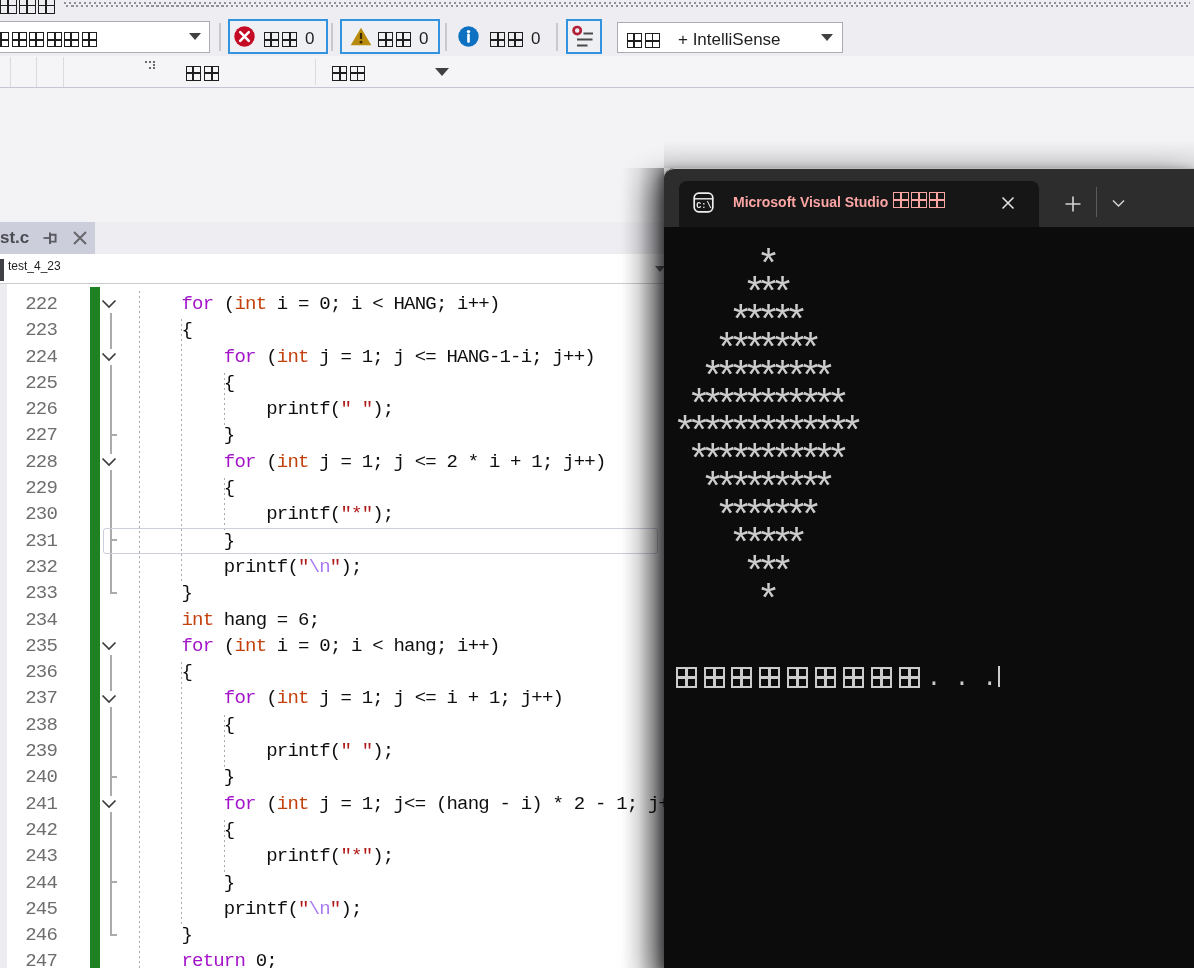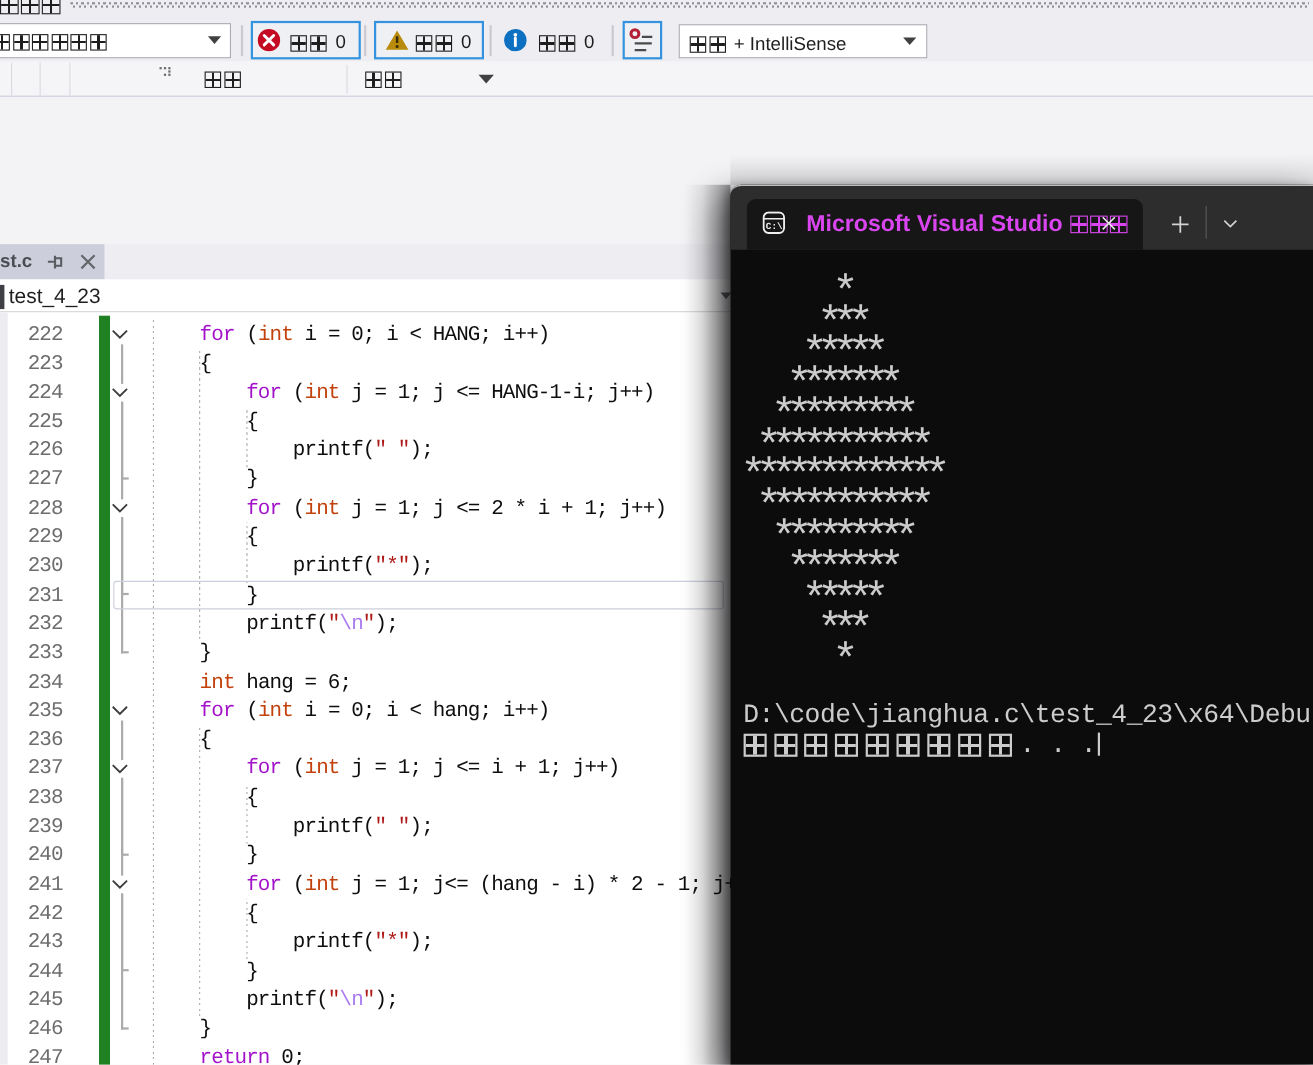--- a/index.html
+++ b/index.html
@@ -61,21 +61,21 @@
 
 <div class="abs" style="left:566px;top:19px;width:36px;height:35px;background:#EFF0F4;border:2px solid #3393DF;box-sizing:border-box"></div>
 <svg class="abs" style="left:571px;top:25px" width="26" height="24" viewBox="0 0 26 24">
       <circle cx="6.2" cy="5.6" r="3.6" fill="none" stroke="#B32036" stroke-width="2.7"></circle>
       <path d="M12.5 8.5 L22 8.5" stroke="#4a4a4a" stroke-width="2"></path>
       <path d="M6 14.5 L21.5 14.5" stroke="#4a4a4a" stroke-width="2"></path>
       <path d="M6 20.5 L16.5 20.5" stroke="#4a4a4a" stroke-width="2"></path>
     </svg>
 
 <div class="ddown" style="left:617px;top:22px;width:226px;height:31px"></div>
-<div class="abs" style="left:627px;top:30px;color:#1e1e1e"><span class="cj"></span><span class="cj"></span><span style="font-size:17px;vertical-align:middle;margin-left:5px">+ IntelliSense</span></div>
+<div class="abs" style="left:627px;top:30px;color:#1e1e1e"><span class="cj"></span><span class="cj"></span><span style="font-size:17px;vertical-align:middle;margin-left:16px">+ IntelliSense</span></div>
 <div class="arr" style="left:821px;top:34px;border-left-width:6.5px;border-right-width:6.5px;border-top-width:7.5px"></div>
 
 <div class="abs" style="left:0;top:56px;width:1194px;height:32px;background:#F5F5F7;border-bottom:1px solid #C5C5D8;box-sizing:border-box"></div>
 <div class="abs" style="left:10px;top:57px;width:1px;height:30px;background:#DADAE0"></div>
 <div class="abs" style="left:36px;top:57px;width:1px;height:30px;background:#DADAE0"></div>
 <div class="abs" style="left:63px;top:57px;width:1px;height:30px;background:#DADAE0"></div>
 <div class="abs" style="left:145px;top:61px;width:2px;height:2px;background:#6a6a70;box-shadow:4px 0 #6a6a70,8px 0 #6a6a70,8px 3px #6a6a70,4px 6px #6a6a70,8px 6px #6a6a70"></div>
 <div class="abs" style="left:186px;top:64px;color:#1e1e1e"><span class="cj"></span><span class="cj"></span></div>
 <div class="abs" style="left:315px;top:59px;width:1px;height:26px;background:#DADAE0"></div>
 <div class="abs" style="left:332px;top:64px;color:#1e1e1e"><span class="cj"></span><span class="cj"></span></div>
@@ -90,21 +90,21 @@
       <path d="M0.5 7 L6 7" stroke="#5B5B62" stroke-width="1.8"></path>
       <path d="M7 1.5 L7 13" stroke="#5B5B62" stroke-width="2"></path>
       <path d="M7 3.8 H12.6 V10.6 H7" stroke="#5B5B62" stroke-width="1.9" fill="none"></path>
     </svg>
 <svg class="abs" style="left:72px;top:230px" width="16" height="16" viewBox="0 0 16 16">
       <path d="M2 2 L14 14 M14 2 L2 14" stroke="#66666C" stroke-width="2"></path>
     </svg>
 
 <div class="abs" style="left:0;top:254px;width:1194px;height:30px;background:#fff;border-bottom:1px solid #CCCCD0;box-sizing:border-box"></div>
 <div class="abs" style="left:0;top:259px;width:4px;height:22px;background:#3F3F46"></div>
-<div class="abs" style="left:8px;top:259px;font-size:19px;color:#1E1E1E">test_4_23</div>
+<div class="abs" style="left:8px;top:259px;font-size:12px;color:#1E1E1E">test_4_23</div>
 <div class="arr" style="left:655px;top:266px;border-left-width:5.5px;border-right-width:5.5px;border-top-width:6.5px;border-top-color:#6A6A70"></div>
 
 <div class="abs" style="left:0;top:284px;width:1194px;height:684px;background:#fff"></div>
 <div class="abs" style="left:0;top:284px;width:7px;height:684px;background:#EDEDF1"></div>
 <div class="abs" style="left:90px;top:287px;width:10px;height:681px;background:#1F8122"></div>
 <pre class="abs" id="lnums" style="left:0;top:291px;width:57px;margin:0;text-align:right;font-family:'Liberation Mono',monospace;font-size:19px;letter-spacing:-0.8px;line-height:26.3px;color:#6E6E6E">222
 223
 224
 225
 226
@@ -196,21 +196,21 @@
 
 <div class="abs" id="cwin" style="left:664px;top:168px;width:531px;height:800px;background:#0C0C0C;border-radius:10px 0 0 0;box-shadow:-14px 10px 30px rgba(0,0,0,.45),-4px 2px 9px rgba(0,0,0,.32)">
  <div class="abs" style="left:0;top:0;width:531px;height:59px;background:#2D2D2D;border-radius:10px 0 0 0;border-top:1px solid #BDBDBD;box-sizing:border-box"></div>
  <div class="abs" style="left:15px;top:13px;width:360px;height:46px;background:#161616;border-radius:8px 8px 0 0"></div>
  <svg class="abs" style="left:29px;top:24px" width="21" height="21" viewBox="0 0 21 21">
         <rect x="1.2" y="1.2" width="18.6" height="18.6" rx="4.5" fill="none" stroke="#efefef" stroke-width="1.7"></rect>
         <path d="M1.5 6.8 L19.5 6.8" stroke="#efefef" stroke-width="1.4"></path>
         <text x="3.2" y="15.8" font-family="Liberation Mono,monospace" font-size="8.5" font-weight="bold" fill="#efefef">C:\</text>
       </svg>
  <div class="abs" style="left:69px;top:192px;width:300px"></div>
- <div class="abs" style="left:69px;top:24px;font-weight:bold;font-size:21px;color:#d946ef;white-space:nowrap">Microsoft Visual Studio <span class="cj ct"></span><span class="cj ct"></span><span class="cj ct"></span></div>
+ <div class="abs" style="left:69px;top:24px;font-weight:bold;font-size:14px;color:#fca5a5;white-space:nowrap">Microsoft Visual Studio <span class="cj ct"></span><span class="cj ct"></span><span class="cj ct"></span></div>
  <svg class="abs" style="left:337px;top:28px" width="14" height="14" viewBox="0 0 14 14">
         <path d="M1.5 1.5 L12.5 12.5 M12.5 1.5 L1.5 12.5" stroke="#E6E6E6" stroke-width="1.5"></path>
       </svg>
  <svg class="abs" style="left:401px;top:28px" width="16" height="16" viewBox="0 0 16 16">
         <path d="M8 0.5 L8 15.5 M0.5 8 L15.5 8" stroke="#D4D4D4" stroke-width="1.6"></path>
       </svg>
  <div class="abs" style="left:432px;top:19px;width:1px;height:30px;background:#5a5a5a"></div>
  <svg class="abs" style="left:448px;top:31px" width="13" height="9" viewBox="0 0 13 9">
         <path d="M1 1.5 L6.5 7 L12 1.5" stroke="#D4D4D4" stroke-width="1.5" fill="none"></path>
       </svg>
@@ -220,18 +220,17 @@
    *******
   *********
  ***********
 *************
  ***********
   *********
    *******
     *****
      ***
       *</pre>
- <pre class="abs" style="left:11.7px;top:469px;margin:0;font-family:'Liberation Mono',monospace;font-size:24px;letter-spacing:-0.46px;line-height:27.9px;color:#CCCCCC">D:\code\jianghua.c\test_4_23\x64\Debu</pre>
  <pre class="abs" style="left:262.8px;top:496.9px;margin:0;font-family:'Liberation Mono',monospace;font-size:24px;letter-spacing:-0.46px;line-height:27.9px;color:#CCCCCC">. . .</pre>
  <div class="abs" style="left:11.7px;top:499px;color:#CCCCCC"><span class="cj cc"></span><span class="cj cc"></span><span class="cj cc"></span><span class="cj cc"></span><span class="cj cc"></span><span class="cj cc"></span><span class="cj cc"></span><span class="cj cc"></span><span class="cj cc"></span></div>
  <div class="abs" style="left:333.7px;top:498px;width:2.5px;height:21px;background:#CCCCCC"></div>
 </div>
 </div>
 
 </body></html>

